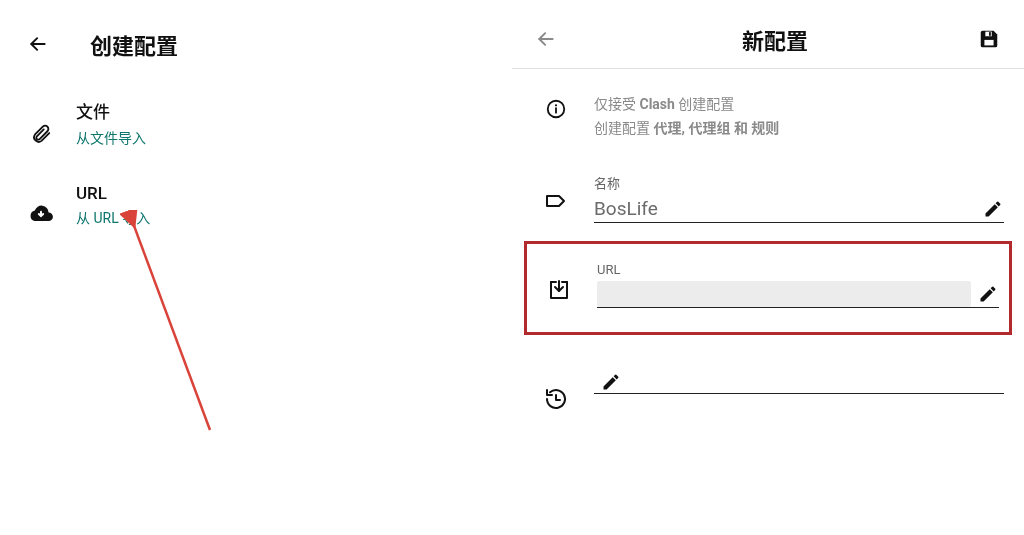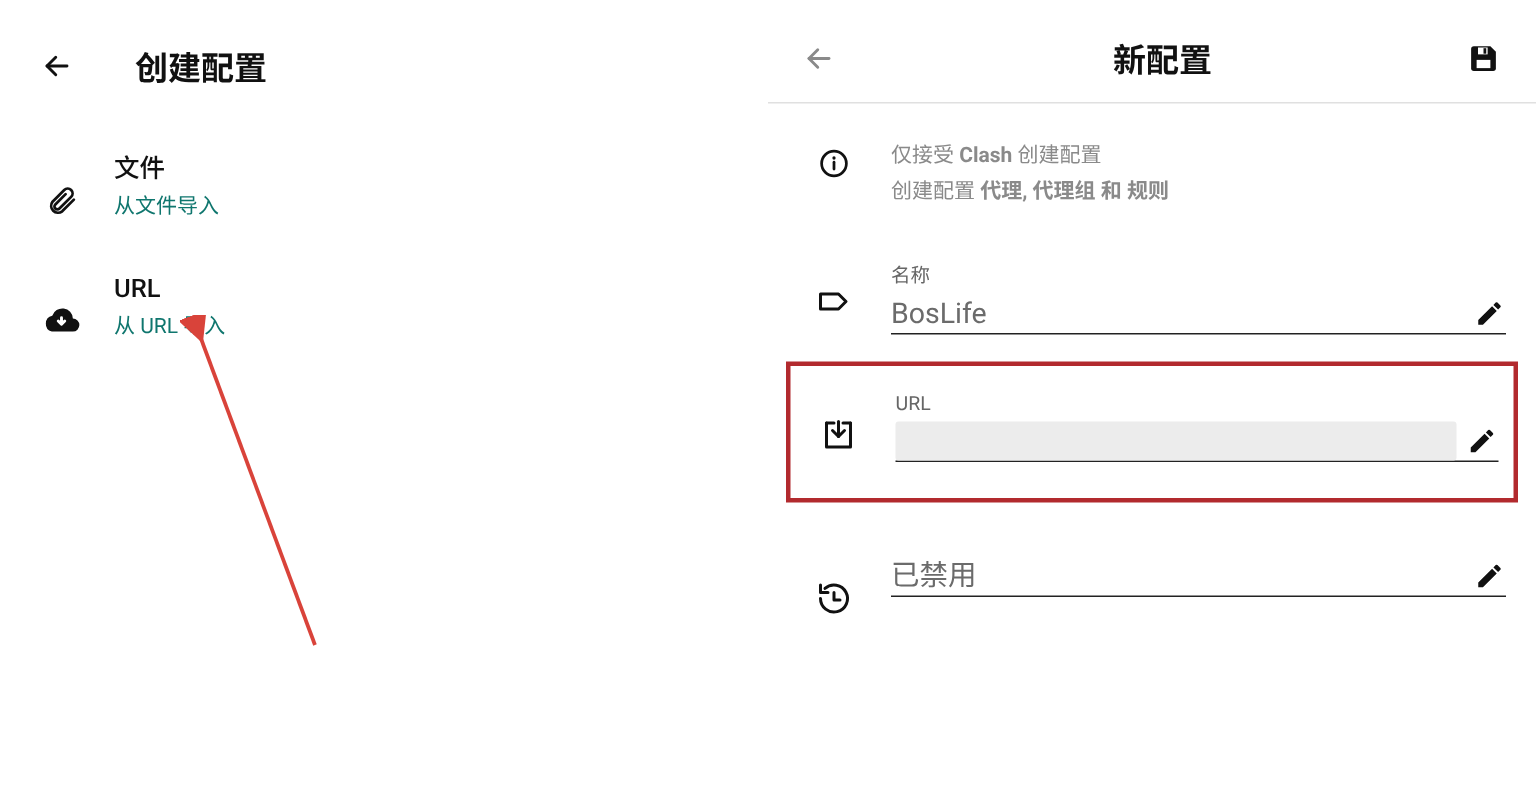--- a/index.html
+++ b/index.html
@@ -314,21 +314,20 @@
     <div class="r-row auto-row">
       <span class="icon-slot">
         <svg viewBox="0 0 24 24" width="24" height="24" fill="none" stroke="#111" stroke-width="2" stroke-linecap="round" stroke-linejoin="round">
           <path d="M3 12a9 9 0 1 0 3-6.7"></path>
           <polyline points="3 3 3 8 8 8"></polyline>
           <polyline points="12 8 12 13 16 13"></polyline>
         </svg>
       </span>
       <div class="field">
         <div class="value-line">
-          <div class="value">已禁用</div>
           <span class="edit-btn">
             <svg viewBox="0 0 24 24" width="20" height="20" fill="#111">
                 <path d="M3 17.25V21h3.75L17.81 9.94l-3.75-3.75L3 17.25zM20.71 7.04a1 1 0 0 0 0-1.41l-2.34-2.34a1 1 0 0 0-1.41 0l-1.83 1.83 3.75 3.75 1.83-1.83z"></path>
               </svg>
           </span>
         </div>
       </div>
     </div>
 
   </div>

